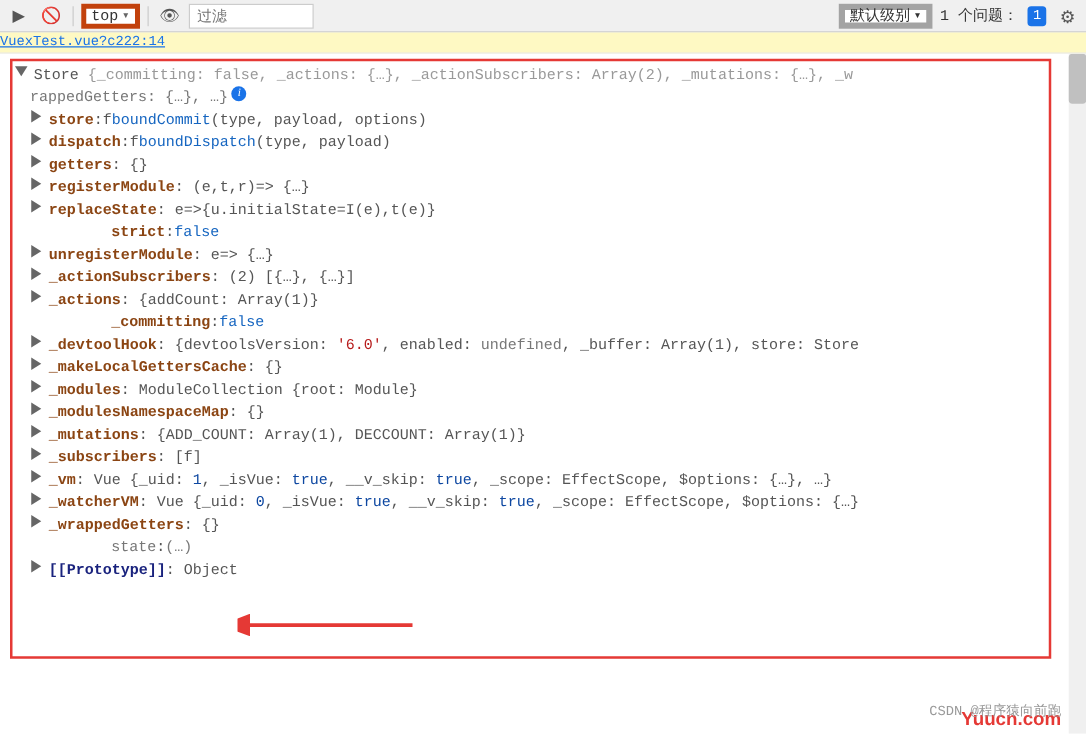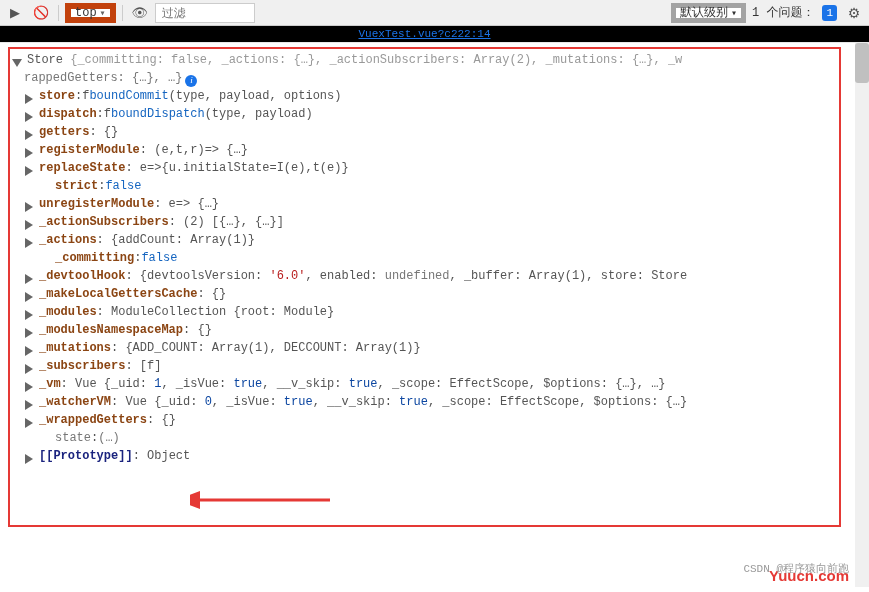--- a/index.html
+++ b/index.html
@@ -38,21 +38,21 @@
     .toolbar-separator {
       width: 1px;
       height: 16px;
       background: #ccc;
       margin: 0 2px;
     }
     .top-dropdown {
       display: flex;
       align-items: center;
       height: 20px;
-      border: 6px solid #c2410c;
+      border: 4px solid #c2410c;
       background: #fff;
       padding: 0 4px;
       cursor: pointer;
       font-size: 12px;
       color: #333;
     }
     .top-dropdown .arrow { margin-left: 3px; font-size: 10px; color: #666; }
     .filter-input {
       height: 20px;
       border: 1px solid #ccc;
@@ -104,26 +104,26 @@
       height: 20px;
       border: none;
       background: transparent;
       cursor: pointer;
       color: #555;
       font-size: 14px;
     }
 
     
     .file-ref {
-      text-align: center;
+      text-align: left;
       font-size: 11px;
       color: #1a73e8;
       padding: 2px 20px 2px 0;
       border-bottom: 1px solid #e8e8e8;
-      background: #000000;
+      background: #fef9c3;
       cursor: pointer;
       text-decoration: underline;
     }
 
     
     .content-area {
       display: flex;
       height: calc(592px - 26px - 22px);
       background: #fff;
       overflow: hidden;
@@ -151,40 +151,40 @@
 
     
     .code-content {
       padding: 4px 8px;
       line-height: 1.5;
       overflow: hidden;
     }
 
     .code-line {
       display: flex;
-      align-items: flex-end;
+      align-items: flex-start;
       white-space: nowrap;
       min-height: 18px;
       padding: 0 4px;
     }
 
     .expand-icon {
       display: inline-flex;
       align-items: center;
       justify-content: center;
       width: 12px;
       height: 12px;
       margin-right: 3px;
       color: #666;
       flex-shrink: 0;
       cursor: pointer;
       font-size: 10px;
     }
     .indent-1 { padding-left: 16px; }
-    .indent-2 { padding-left: 32px; }
+    .indent-2 { padding-left: 32px; margin-left: 34px; }
 
     .prop-key { color: #8b4513; font-weight: 600; }
     .prop-key-blue { color: #1a237e; font-weight: 600; }
     .prop-value { color: #555; }
     .prop-value-blue { color: #1565c0; }
     .prop-value-gray { color: #777; }
     .prop-string { color: #b71c1c; }
     .code-keyword { color: #555; }
     .code-func { color: #1565c0; }
     .code-paren { color: #555; }

